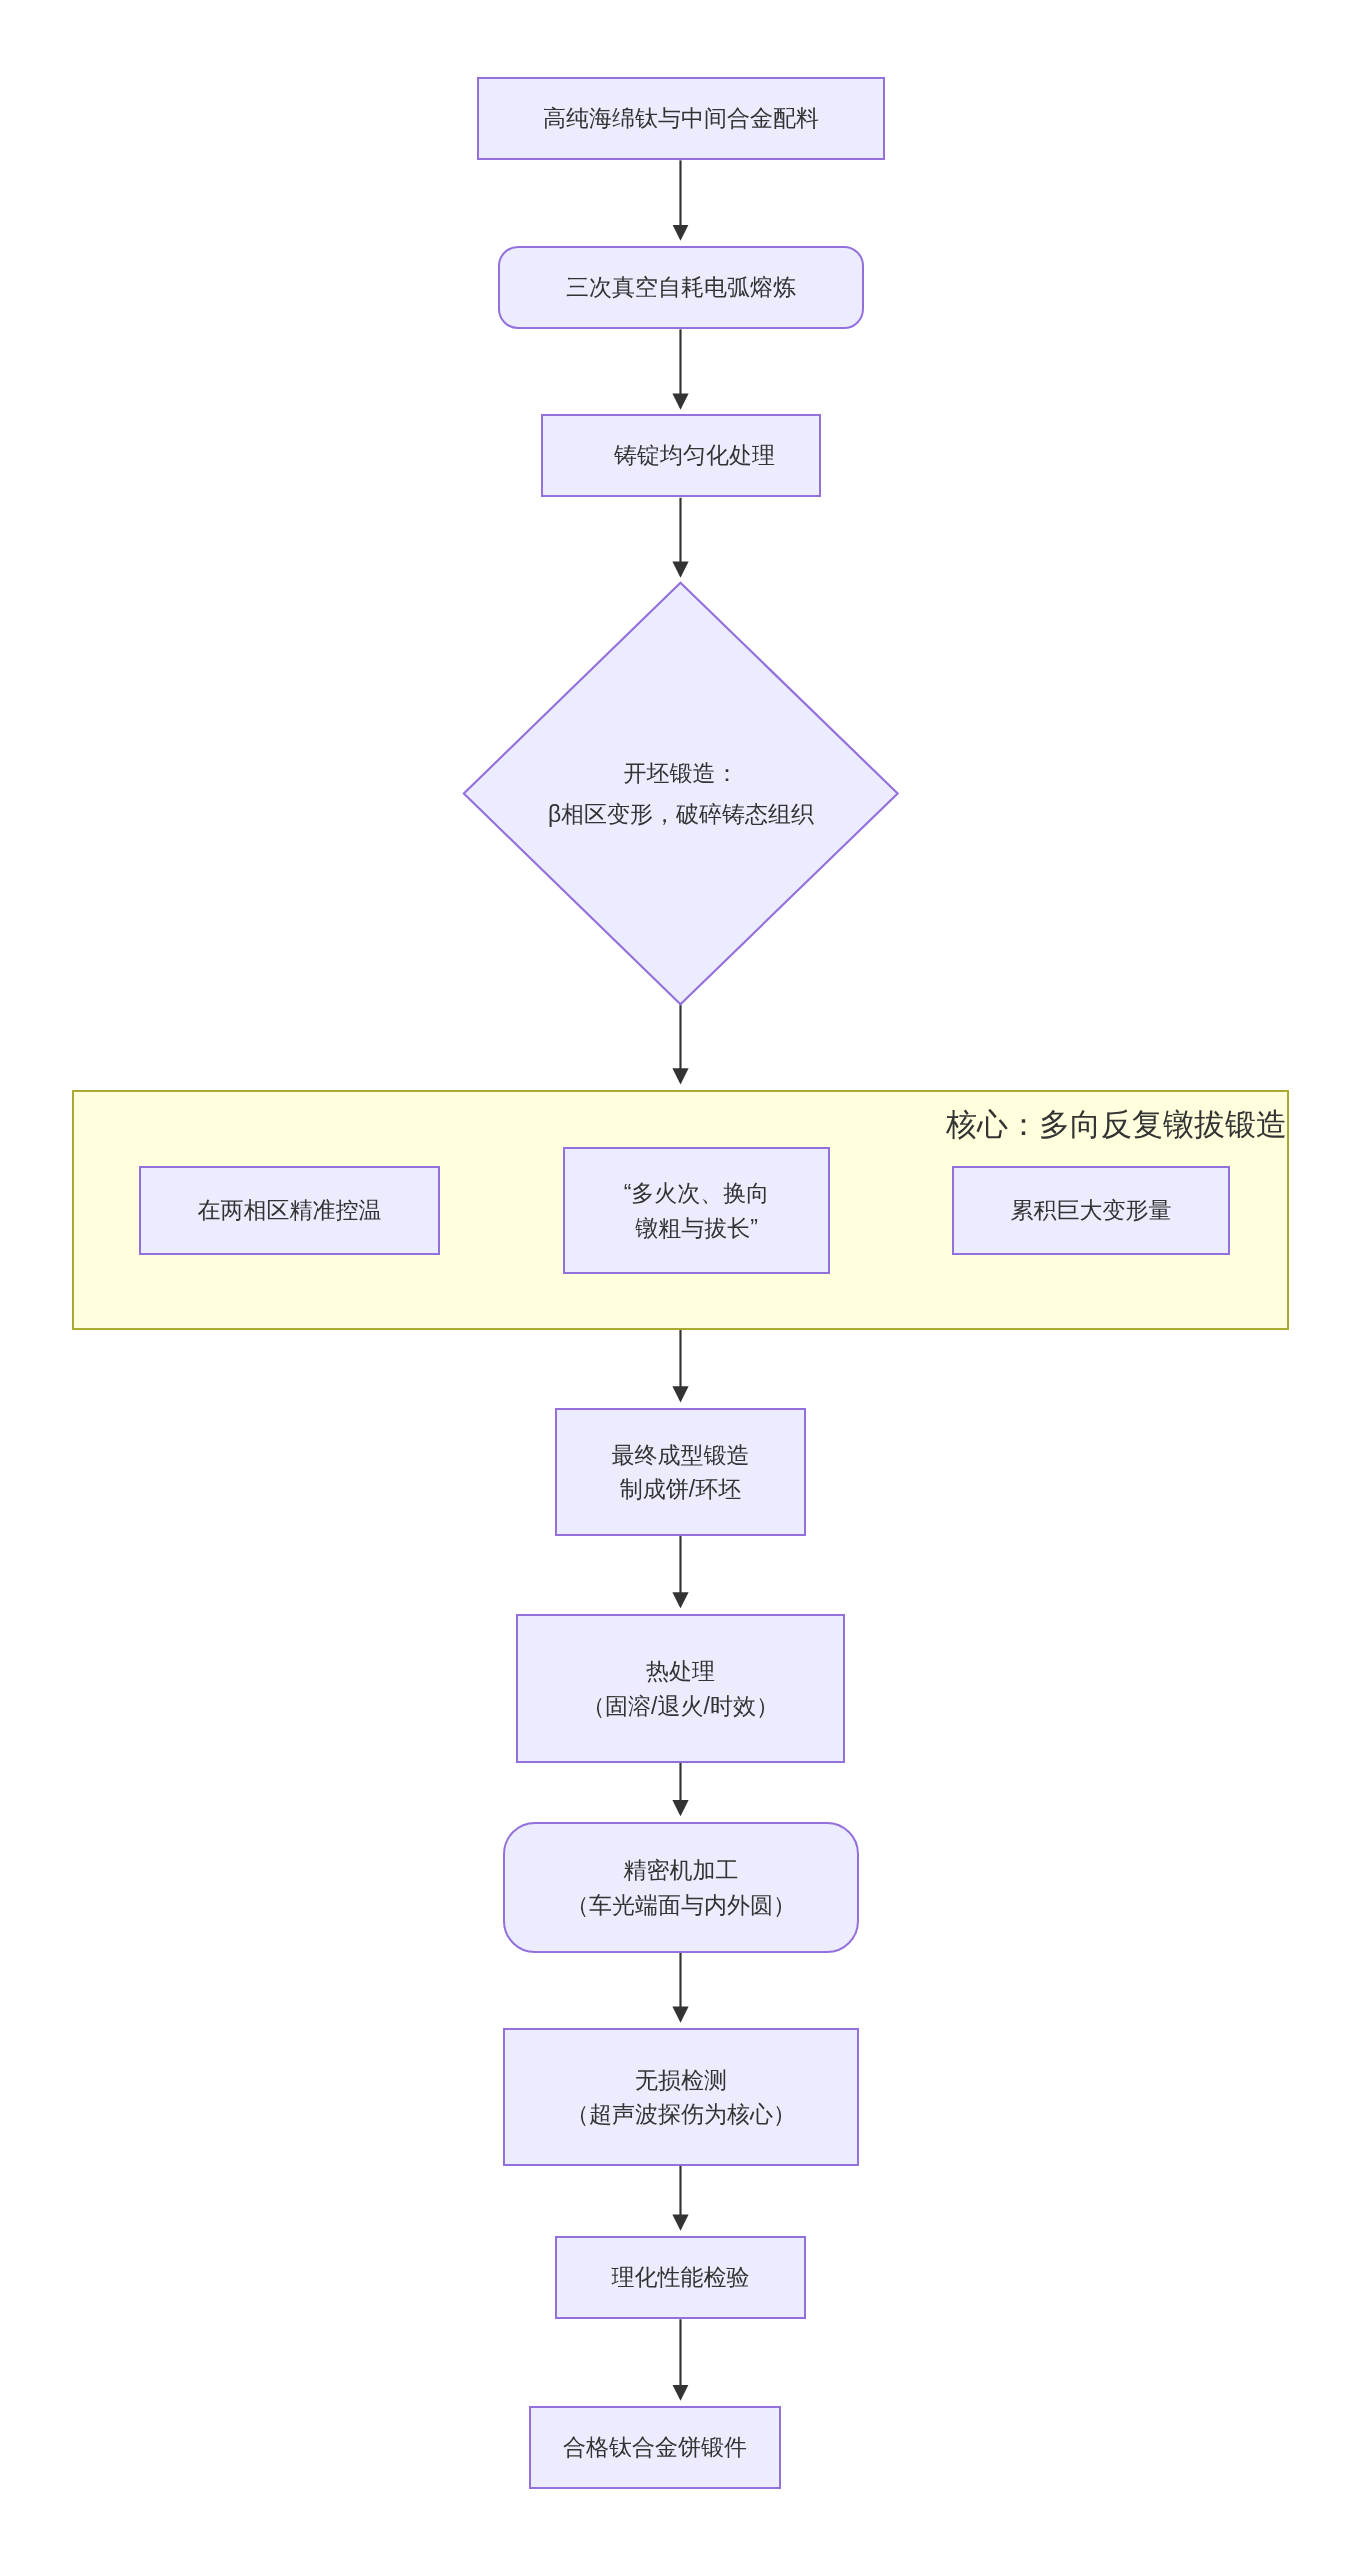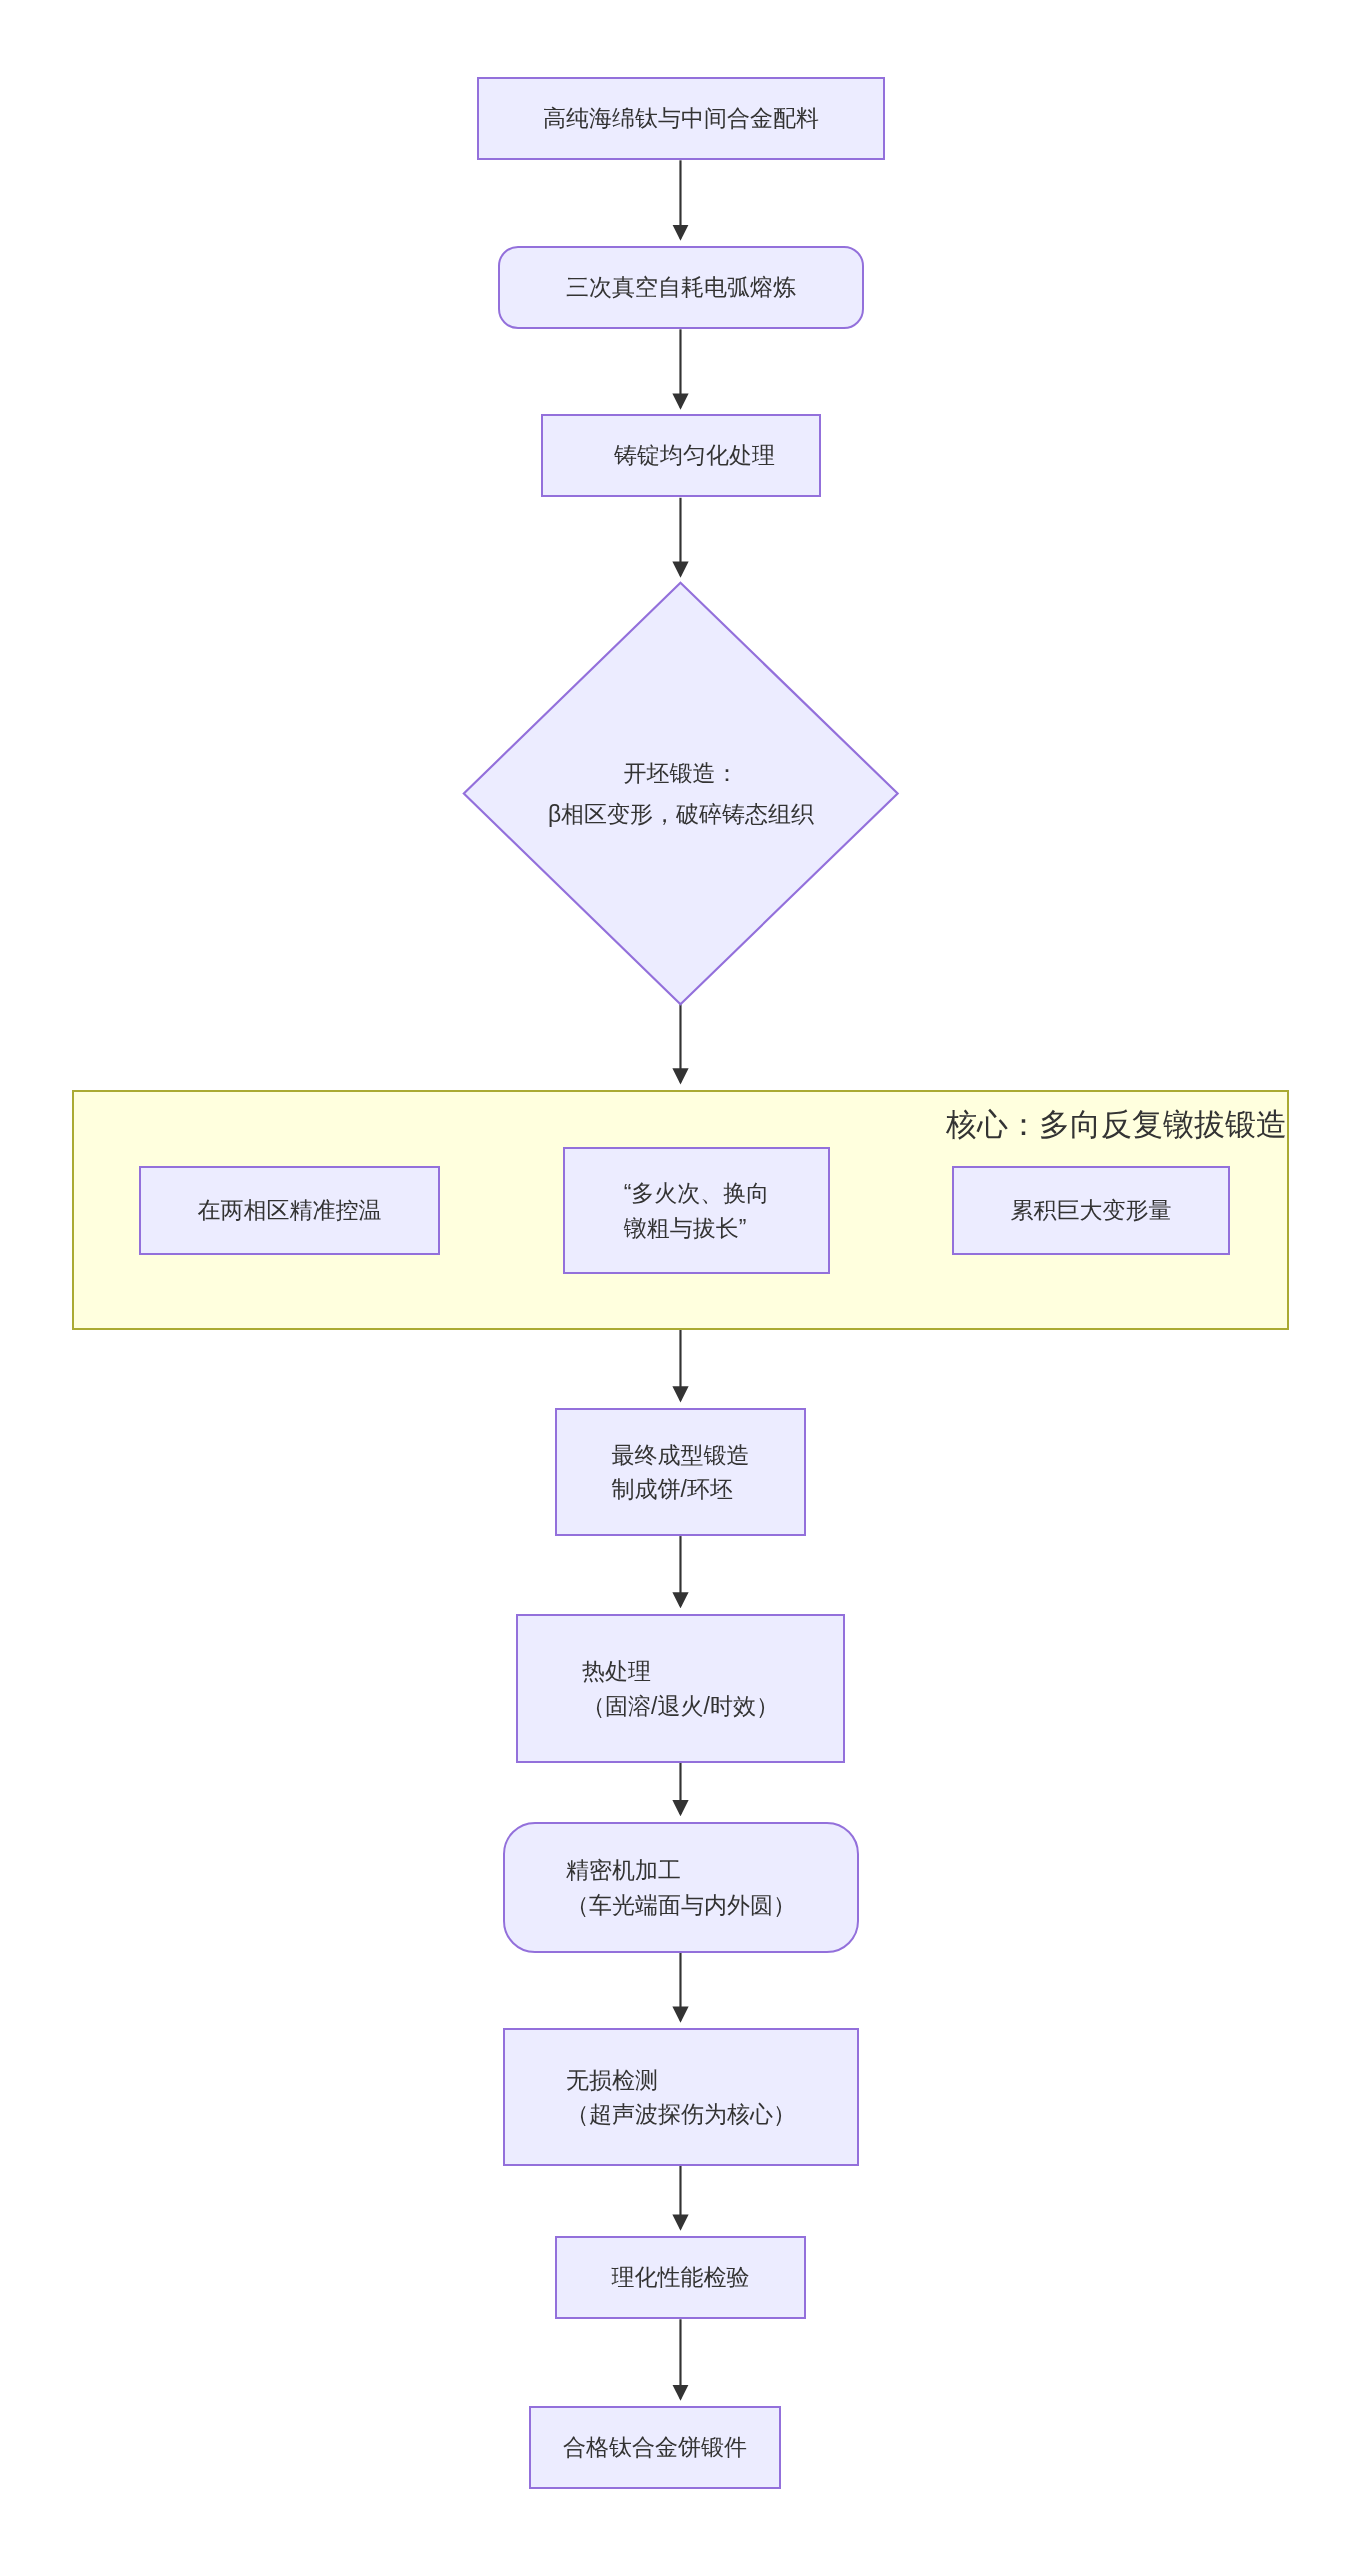--- a/index.html
+++ b/index.html
@@ -25,21 +25,21 @@
   }
   #edges{
     position:absolute;left:0;top:0;width:1368px;height:2576px;
   }
   .node{
     position:absolute;
     box-sizing:border-box;
     background:var(--node-fill);
     border:2.2px solid var(--node-border);
     display:flex;align-items:center;justify-content:center;
-    text-align:left;
+    text-align:center;
     color:var(--text-color);
     font-size:23px;
     line-height:1.5;
     white-space:pre-line;
   }
   .diamond-label{
     position:absolute;
     display:flex;align-items:center;justify-content:center;
     text-align:center;
     color:var(--text-color);

